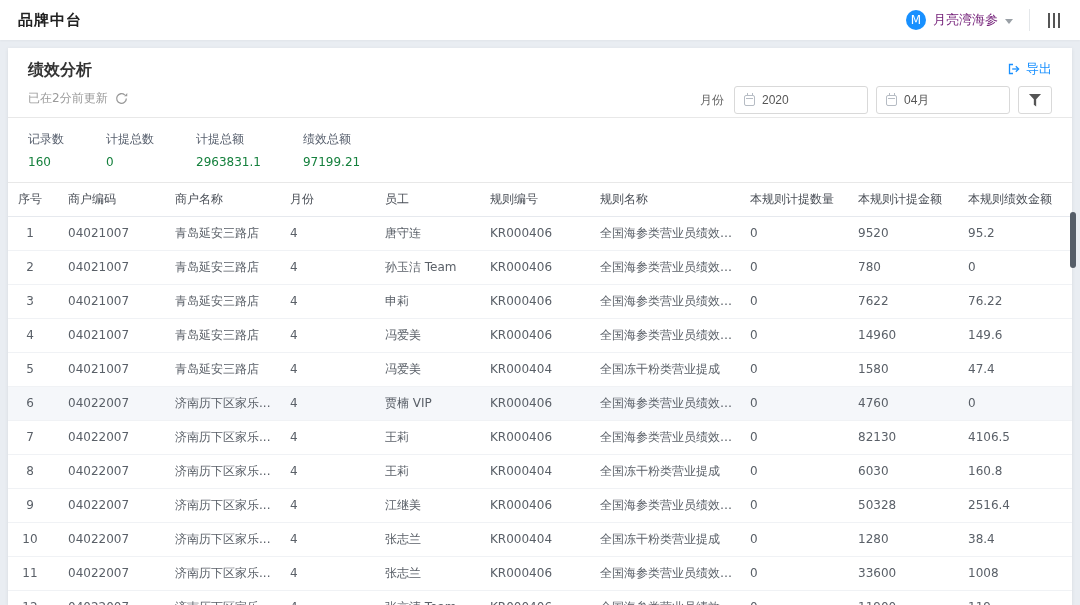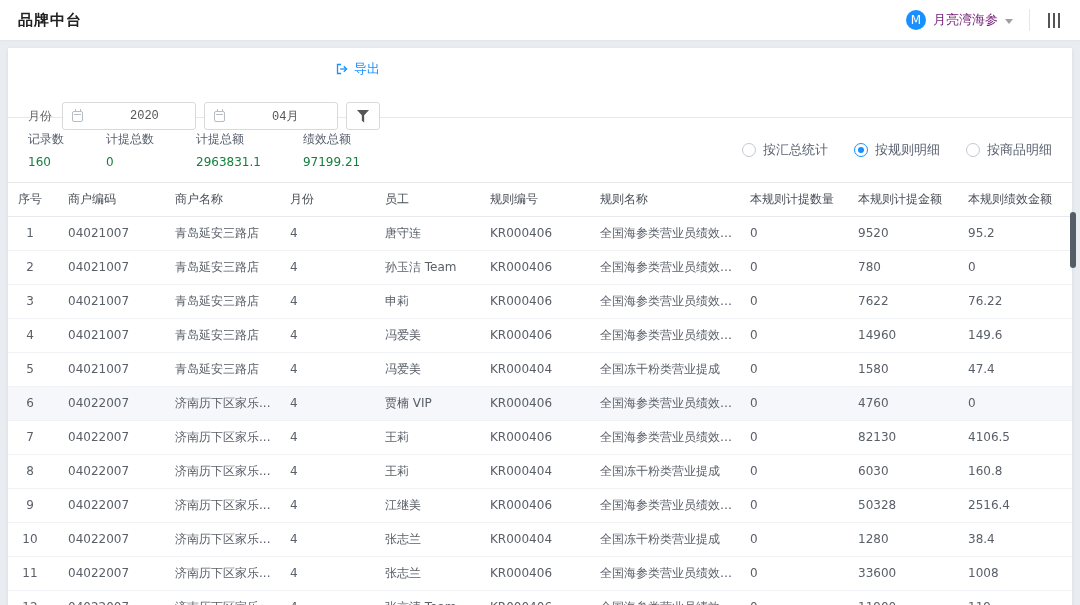--- a/index.html
+++ b/index.html
@@ -46,35 +46,35 @@
 
   .card-header {
     padding: 12px 20px; border-bottom: 1px solid #e8e8e8;
     display: flex; justify-content: space-between; align-items: flex-start;
     height: 70px;
   }
   .panel-title { font-size: 16px; font-weight: 600; color: #333; margin-bottom: 9px; }
   .updated { font-size: 12px; color: #9a9a9a; display: flex; align-items: center; gap: 7px; }
   .refresh-icon { display: inline-flex; cursor: pointer; }
 
-  .header-right { display: flex; flex-direction: column; align-items: flex-end; gap: 24px; }
+  .header-right { display: flex; flex-direction: column; align-items: flex-end; gap: 8px; }
   .export-link {
     color: var(--accent); font-size: 13px; display: flex; align-items: center; gap: 5px;
     cursor: pointer; text-decoration: none;
   }
   .filter-row { display: flex; align-items: center; gap: 8px; }
   .month-label { font-size: 12px; color: #666; margin-right: 2px; }
   .date-input {
     width: 134px; height: 28px; background: #fff;
     border: 1px solid #d9d9d9; border-radius: 3px;
     display: flex; align-items: center; gap: 7px; padding: 0 9px;
   }
   .date-input input {
     border: none; outline: none; font-size: 12px; color: #555; width: 100%;
-    font-family: Liberation Mono, monospace; background: transparent; margin-left: 40px;
+    font-family: Liberation Sans, sans-serif; background: transparent;
   }
   .cal-icon { width: 11px; height: 11px; border: 1px solid #b6bcc4; border-radius: 2px; position: relative; flex: none; }
   .cal-icon::before { content: ''; position: absolute; left: 1px; right: 1px; top: 2px; height: 1px; background: #b6bcc4; }
   .cal-icon::after { content: ''; position: absolute; left: 2px; top: -3px; width: 1px; height: 3px; background: #b6bcc4; box-shadow: 5px 0 0 #b6bcc4; }
   .filter-btn {
     width: 34px; height: 28px; background: #fff; border: 1px solid #d9d9d9; border-radius: 3px;
     display: flex; align-items: center; justify-content: center; cursor: pointer;
   }
   .funnel-icon {
     width: 13px; height: 13px; background: #555;
@@ -136,20 +136,32 @@
         <i></i>
         <i></i>
         <i></i>
       </div>
   </div>
 </header>
 
 <section class="card">
 
   <div class="card-header">
+    <div class="header-left">
+      <div class="panel-title">绩效分析</div>
+      <div class="updated">
+        <span>已在2分前更新</span>
+        <span class="refresh-icon">
+          <svg width="13" height="13" viewBox="0 0 14 14">
+            <path d="M12.2 7a5.2 5.2 0 1 1-1.7-3.85" fill="none" stroke="#9a9a9a" stroke-width="1.4"></path>
+            <path d="M13.2 1.2 L13.2 4.6 L9.8 4.6 Z" fill="#9a9a9a"></path>
+          </svg>
+        </span>
+      </div>
+    </div>
 
     <div class="header-right">
       <a class="export-link">
         <span style="display:inline-flex;">
           <svg width="14" height="14" viewBox="0 0 14 14">
             <path d="M6 2.5 H2.5 V11.5 H6" fill="none" stroke="currentColor" stroke-width="1.3"></path>
             <path d="M8.8 4.3 L11.6 7 L8.8 9.7" fill="none" stroke="currentColor" stroke-width="1.3"></path>
             <path d="M11.3 7 H5.2" fill="none" stroke="currentColor" stroke-width="1.3"></path>
           </svg>
         </span>
@@ -183,34 +195,20 @@
           <div class="stat-value">0</div>
         </div>
         <div class="stat-item">
           <div class="stat-label">计提总额</div>
           <div class="stat-value">2963831.1</div>
         </div>
         <div class="stat-item">
           <div class="stat-label">绩效总额</div>
           <div class="stat-value">97199.21</div>
         </div>
-      </div>
-    <div class="view-mode-group">
-        <label class="radio-option">
-          <span class="radio-circle"></span>
-          <span class="radio-label">按汇总统计</span>
-        </label>
-        <label class="radio-option checked">
-          <span class="radio-circle"></span>
-          <span class="radio-label">按规则明细</span>
-        </label>
-        <label class="radio-option">
-          <span class="radio-circle"></span>
-          <span class="radio-label">按商品明细</span>
-        </label>
       </div>
   </div>
 
   <table>
     <colgroup>
       <col style="width:48px">
         <col style="width:107px">
         <col style="width:115px">
       <col style="width:95px">
         <col style="width:105px">

